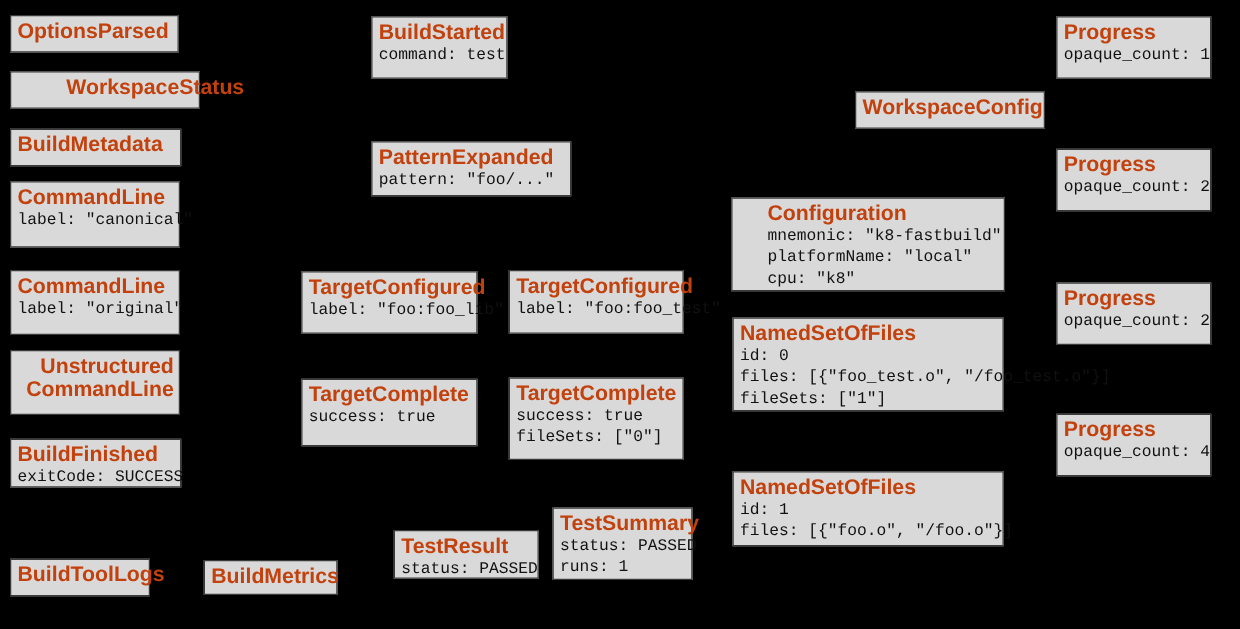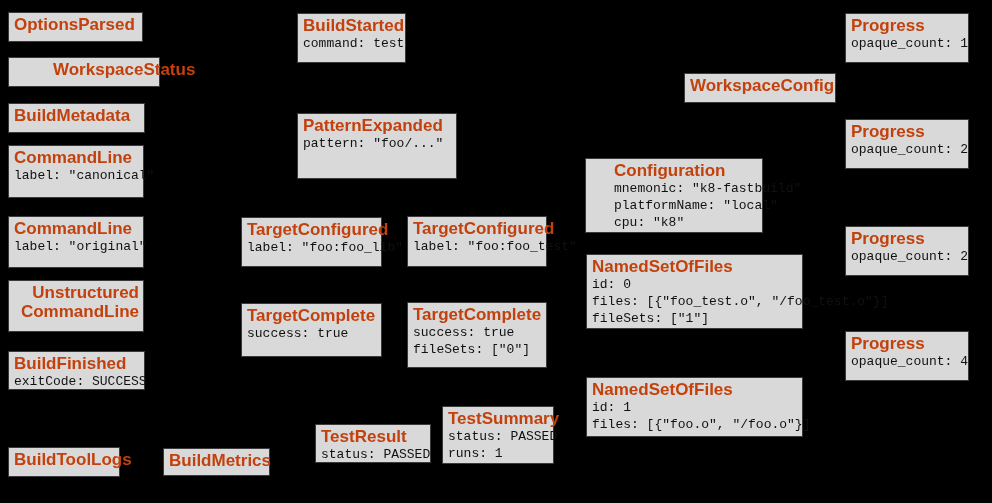--- a/index.html
+++ b/index.html
@@ -70,21 +70,21 @@
     <div class="node" style="left: 8px; top: 447px; width: 112px; height: 30px; background: rgb(217, 217, 217); border-color: rgb(58, 58, 58); text-align: right;">
       <div class="node-title">BuildToolLogs</div>
     </div>
     <div class="node" style="left: 163px; top: 448px; width: 107px; height: 28px; background: rgb(217, 217, 217); border-color: rgb(58, 58, 58);">
       <div class="node-title">BuildMetrics</div>
     </div>
     <div class="node" style="left: 297px; top: 13px; width: 109px; height: 50px; background: rgb(217, 217, 217); border-color: rgb(58, 58, 58);">
       <div class="node-title">BuildStarted</div>
       <div class="node-body">command: test</div>
     </div>
-    <div class="node" style="left: 297px; top: 113px; width: 160px; height: 66px; background: rgb(217, 217, 217); border-color: rgb(58, 58, 58);">
+    <div class="node" style="left: 297px; top: 113px; width: 160px; height: 44px; background: rgb(217, 217, 217); border-color: rgb(58, 58, 58);">
       <div class="node-title">PatternExpanded</div>
       <div class="node-body">pattern: "foo/..."</div>
     </div>
     <div class="node" style="left: 241px; top: 217px; width: 141px; height: 50px; background: rgb(217, 217, 217); border-color: rgb(58, 58, 58);">
       <div class="node-title">TargetConfigured</div>
       <div class="node-body">label: "foo:foo_lib"</div>
     </div>
     <div class="node" style="left: 407px; top: 216px; width: 140px; height: 51px; background: rgb(217, 217, 217); border-color: rgb(58, 58, 58);">
       <div class="node-title">TargetConfigured</div>
       <div class="node-body">label: "foo:foo_test"</div>
@@ -103,21 +103,21 @@
       <div class="node-body">status: PASSED</div>
     </div>
     <div class="node" style="left: 442px; top: 406px; width: 112px; height: 58px; background: rgb(217, 217, 217); border-color: rgb(58, 58, 58);">
       <div class="node-title">TestSummary</div>
       <div class="node-body">status: PASSED</div>
       <div class="node-body">runs: 1</div>
     </div>
     <div class="node" style="left: 652px; top: 73px; width: 152px; height: 30px; background: rgb(217, 217, 217); border-color: rgb(58, 58, 58); margin-left: 32px;">
       <div class="node-title">WorkspaceConfig</div>
     </div>
-    <div class="node" style="left: 585px; top: 158px; width: 178px; height: 75px; background: rgb(217, 217, 217); border-color: rgb(58, 58, 58); padding-left: 28px;">
+    <div class="node" style="left: 585px; top: 158px; width: 219px; height: 75px; background: rgb(217, 217, 217); border-color: rgb(58, 58, 58); padding-left: 28px;">
       <div class="node-title">Configuration</div>
       <div class="node-body">mnemonic: "k8-fastbuild"</div>
       <div class="node-body">platformName: "local"</div>
       <div class="node-body">cpu: "k8"</div>
     </div>
     <div class="node" style="left: 586px; top: 254px; width: 217px; height: 75px; background: rgb(217, 217, 217); border-color: rgb(58, 58, 58);">
       <div class="node-title">NamedSetOfFiles</div>
       <div class="node-body">id: 0</div>
       <div class="node-body">files: [{"foo_test.o", "/foo_test.o"}]</div>
       <div class="node-body">fileSets: ["1"]</div>

